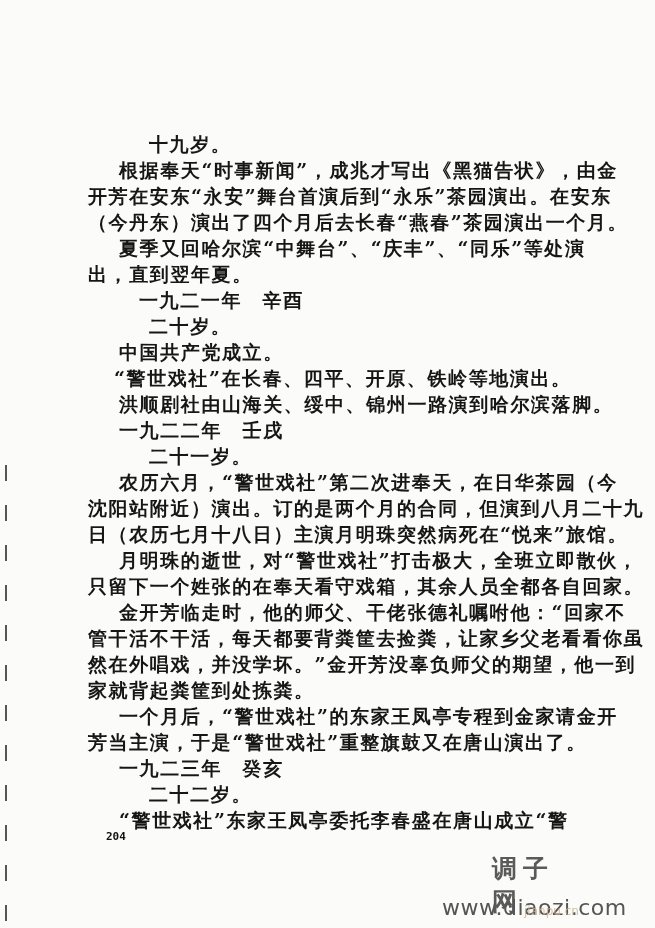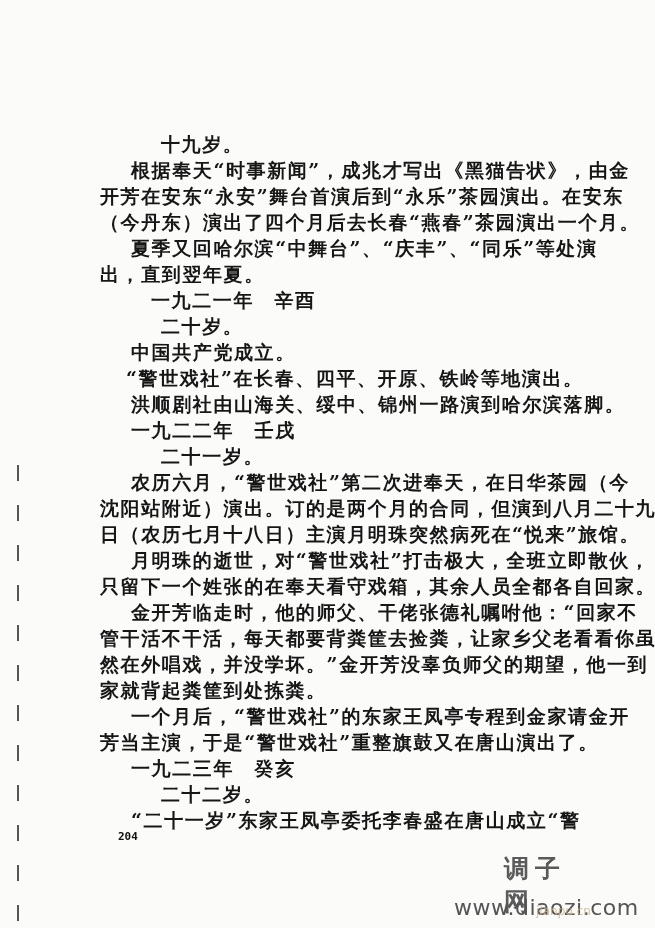--- a/index.html
+++ b/index.html
@@ -2,21 +2,21 @@
 <html><head>
   <meta charset="utf-8">
   <style>
     html, body { margin: 0; padding: 0; }
     body {
       width: 655px; height: 928px; position: relative; overflow: hidden;
       background: #fbfbfa;
       font-family: "DejaVu Serif", "Liberation Serif", serif;
       color: #1a1a1a;
     }
-    .page { position: absolute; left: 16px; top: 0; width: 551px; height: 928px; }
+    .page { position: absolute; left: 4px; top: 0; width: 551px; height: 928px; }
     .line {
       position: absolute;
       font-size: 19px;
       line-height: 22px;
       white-space: nowrap;
       letter-spacing: 1.6px;
       font-weight: bold;
       color: #161616;
     }
     .binding {
@@ -70,21 +70,21 @@
     <div class="line" style="left: 115px; top: 549px;">月明珠的逝世，对“警世戏社”打击极大，全班立即散伙，</div>
     <div class="line" style="left: 84px; top: 575px;">只留下一个姓张的在奉天看守戏箱，其余人员全都各自回家。</div>
     <div class="line" style="left: 115px; top: 601px;">金开芳临走时，他的师父、干佬张德礼嘱咐他：“回家不</div>
     <div class="line" style="left: 84px; top: 627px;">管干活不干活，每天都要背粪筐去捡粪，让家乡父老看看你虽</div>
     <div class="line" style="left: 84px; top: 653px;">然在外唱戏，并没学坏。”金开芳没辜负师父的期望，他一到</div>
     <div class="line" style="left: 84px; top: 679px;">家就背起粪筐到处拣粪。</div>
     <div class="line" style="left: 115px; top: 705px;">一个月后，“警世戏社”的东家王凤亭专程到金家请金开</div>
     <div class="line" style="left: 84px; top: 731px;">芳当主演，于是“警世戏社”重整旗鼓又在唐山演出了。</div>
     <div class="line" style="left: 115px; top: 757px;">一九二三年　癸亥</div>
     <div class="line" style="left: 145px; top: 783px;">二十二岁。</div>
-    <div class="line" style="left: 115px; top: 809px;">“二十一岁”东家王凤亭委托李春盛在唐山成立“警</div>
+    <div class="line" style="left: 115px; top: 809px;">“警世戏社”东家王凤亭委托李春盛在唐山成立“警</div>
   </div>
 
   <div class="page-number">204</div>
 
   <div class="wm-title">调子网</div>
   <div class="wm-url">www.diaozi.com</div>
   <div class="wm-sub">jianpu.cn</div>
 </div>
 
 </body></html>

